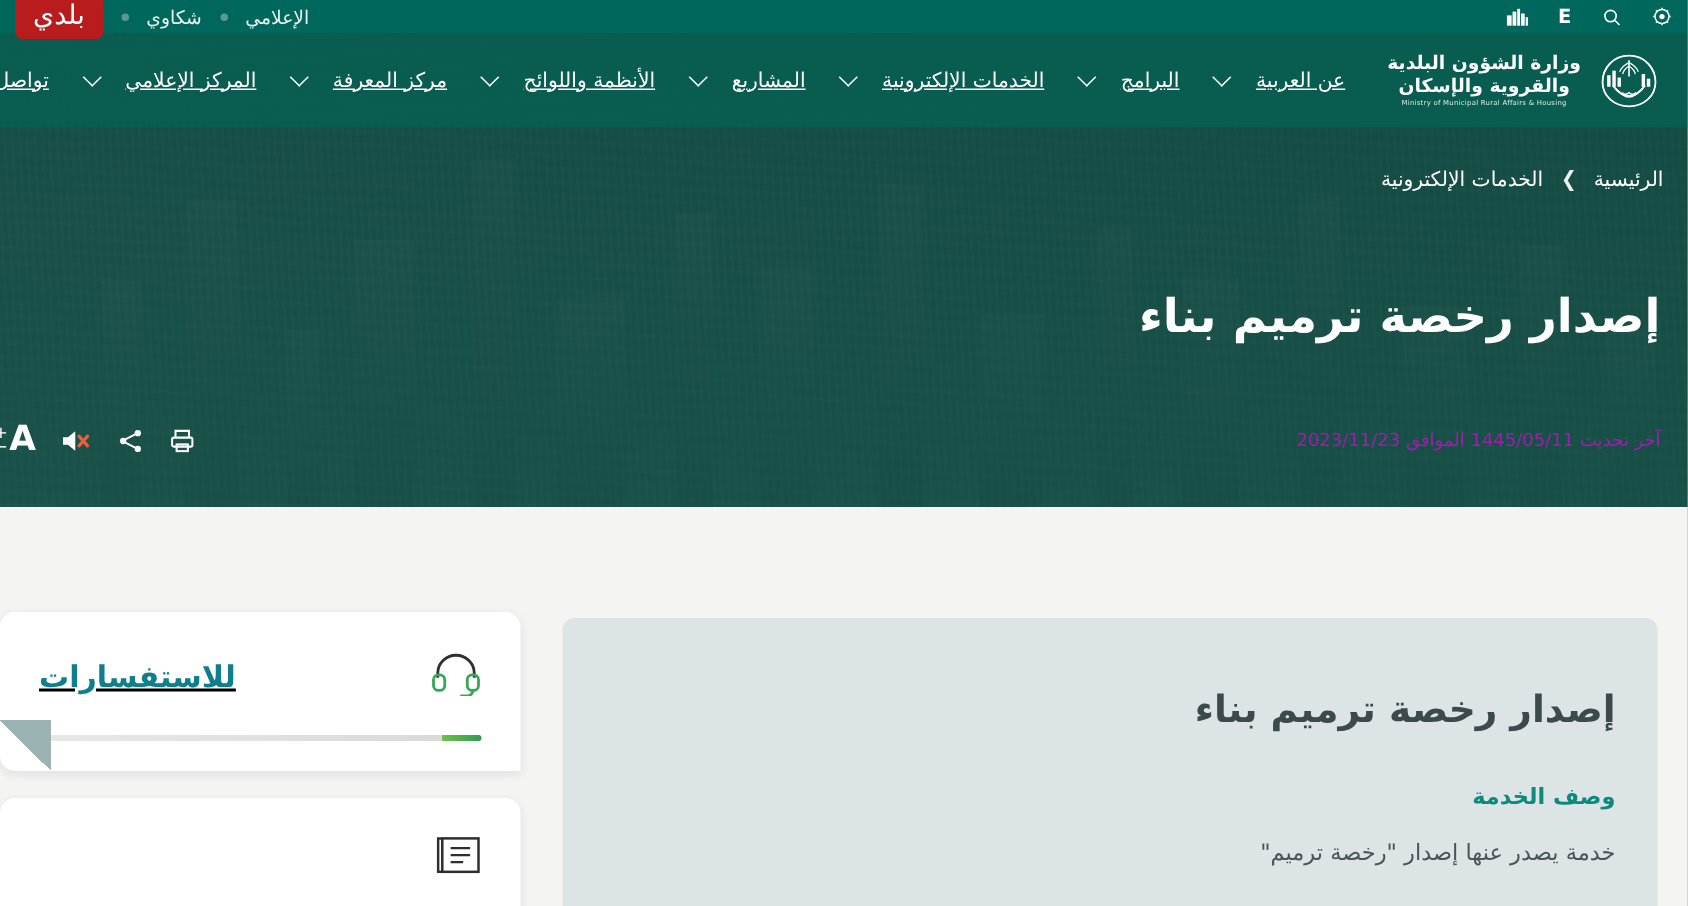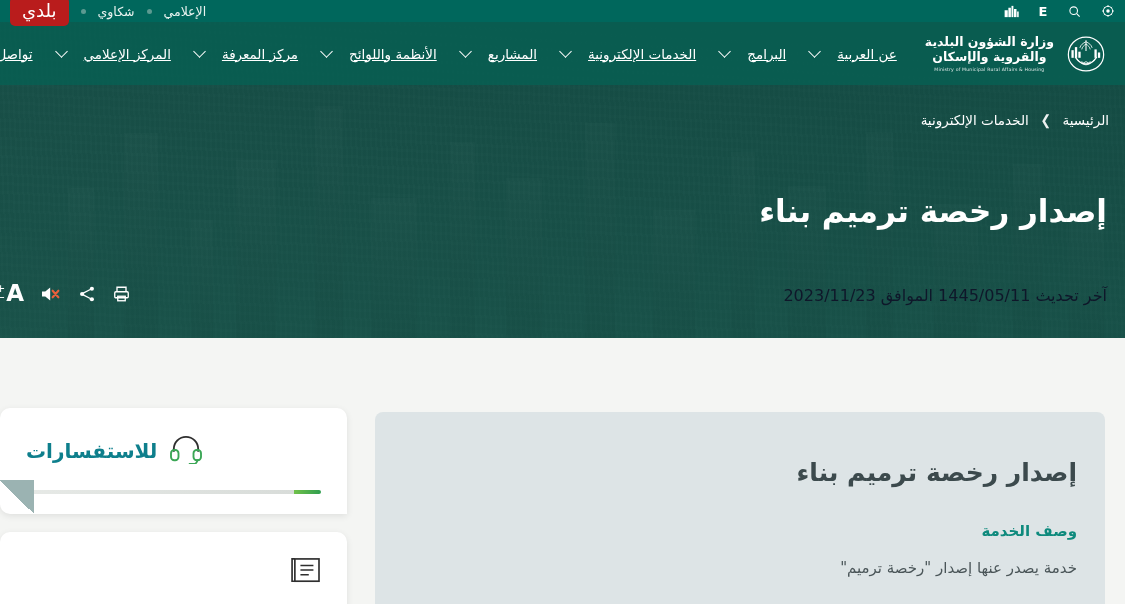--- a/index.html
+++ b/index.html
@@ -106,21 +106,21 @@
   .crumb-sep { font-size: 14px; opacity: .92; transform: scaleX(.9); }
 
   
   .hero-title {
     position: absolute; top: 193px; right: 18px;
     color: #ffffff; font-size: 31px; font-weight: bold;
     letter-spacing: .2px; z-index: 5; white-space: nowrap;
   }
   .hero-date {
     position: absolute; top: 286px; right: 18px;
-    color: #0f172a; font-size: 16px; z-index: 5; white-space: nowrap;
+    color: #a21caf; font-size: 12px; z-index: 5; white-space: nowrap;
   }
 
   
   .a11y {
     position: absolute; top: 283px; left: -4px;
     display: flex; align-items: center; gap: 16px; z-index: 5;
   }
   .a11y-ico { cursor: pointer; display: flex; align-items: center; color: #ffffff; }
   .fontsize {
     display: flex; align-items: flex-start; color: #ffffff;
@@ -356,21 +356,21 @@
         </span>
       </span>
     </div>
   </div>
 
   <div class="content">
 
     <div class="sidebar">
       <div class="side-card folded">
         <div class="side-card-inner">
-          <div class="side-head-row" style="justify-content:flex-end;">
+          <div class="side-head-row" style="justify-content:space-between;text-decoration:underline;">
             <span>
               <svg width="34" height="30" viewBox="0 0 36 32">
                 <path d="M5 19v-3a13 13 0 0 1 26 0v3" fill="none" stroke="#2f2f2f" stroke-width="2"></path>
                 <rect x="2" y="17" width="8" height="11" rx="3.5" fill="none" stroke="#3aa655" stroke-width="2"></rect>
                 <rect x="26" y="17" width="8" height="11" rx="3.5" fill="none" stroke="#3aa655" stroke-width="2"></rect>
                 <path d="M30 27v1a4 4 0 0 1-4 4h-5" fill="none" stroke="#3aa655" stroke-width="2"></path>
               </svg>
             </span>
             <span class="side-title">للاستفسارات</span>
           </div>

